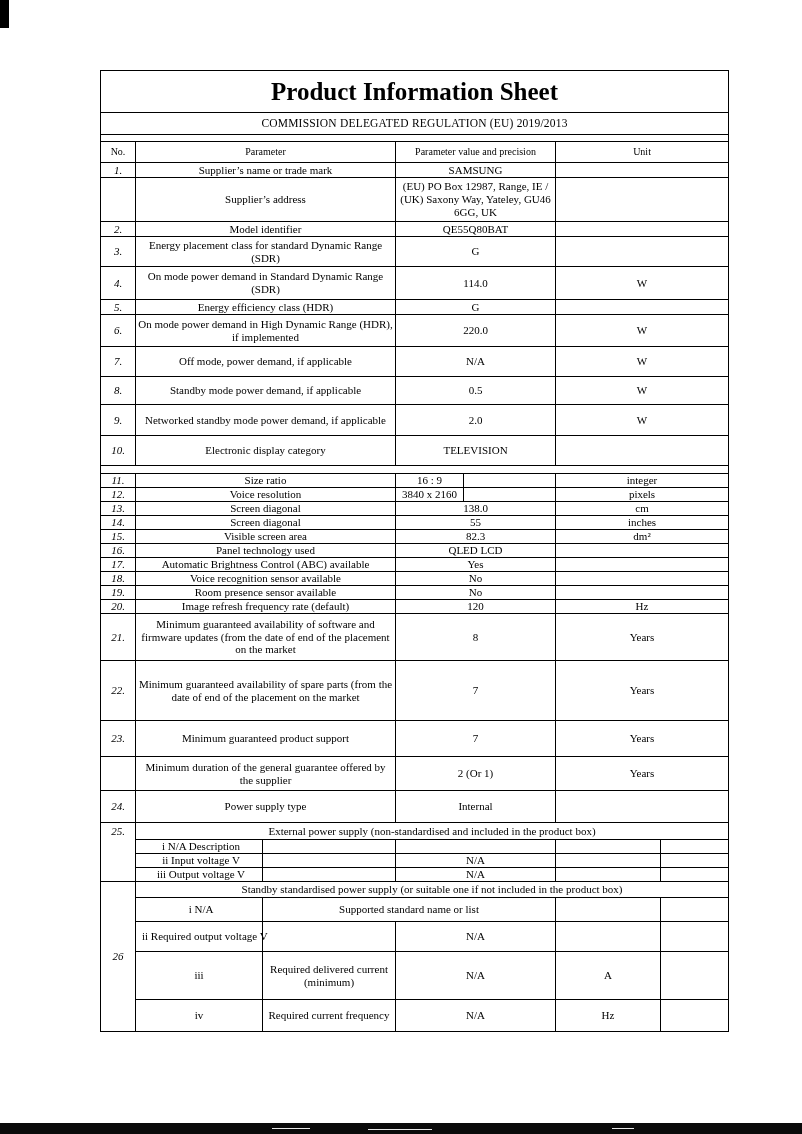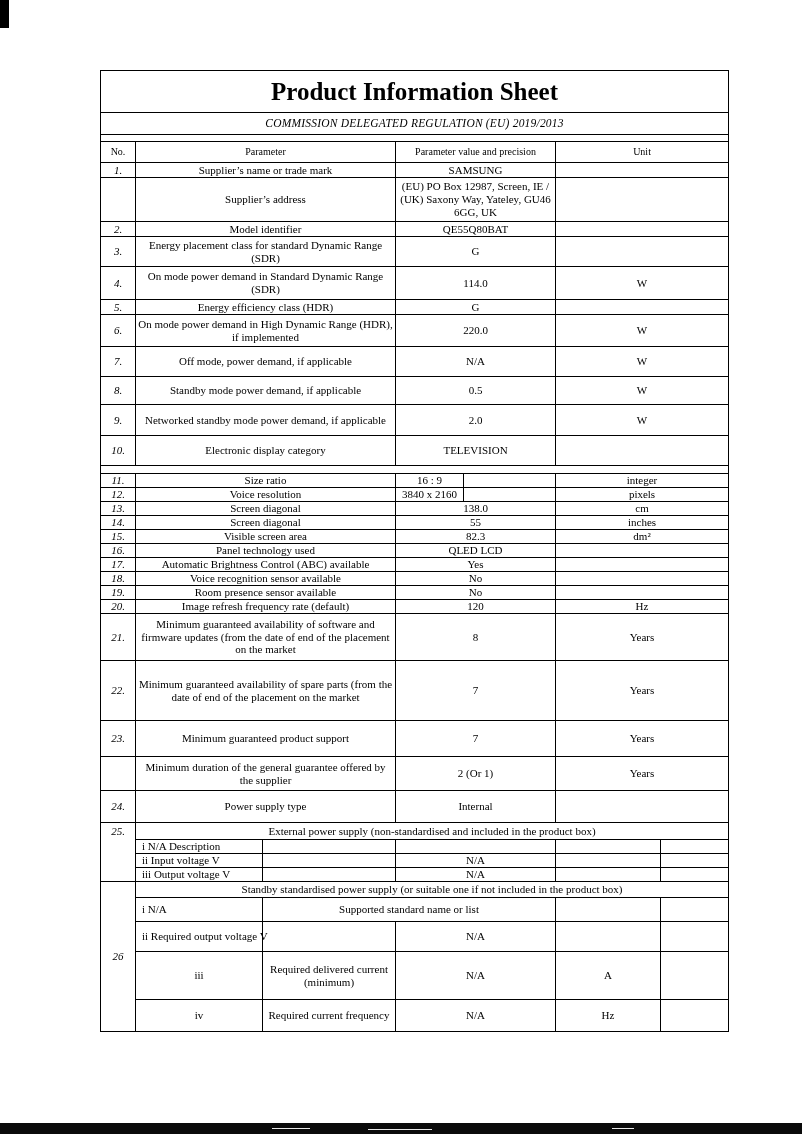--- a/index.html
+++ b/index.html
@@ -10,25 +10,25 @@
   }
   .sheet{position:absolute;left:100px;top:70px;width:629px;}
   table{border-collapse:collapse;width:628px;table-layout:fixed;}
   td{
     border:1px solid #000;
     font-size:11px;line-height:1.18;
     text-align:center;vertical-align:middle;
     padding:0 2px;overflow:visible;
   }
   td.title{font-size:25px;font-weight:bold;padding:4px 0;}
-  td.subtitle{font-size:11.5px;letter-spacing:.2px;font-style:italic;}
+  td.subtitle{font-size:11.5px;letter-spacing:.2px;}
   td.colhead{font-size:10px;text-align:center;}
   td.no{font-style:italic;}
   td.topalign{vertical-align:top;padding-top:2px;}
-  td.left{text-align:left;padding-left:6px;white-space:nowrap;}
+  td.left{text-align:center;padding-left:6px;white-space:nowrap;}
   td.relcell{position:relative;padding:0;}
   td.innersplit::after{
     content:"";position:absolute;left:67px;top:-1px;bottom:-1px;width:0;
     border-left:1px solid #000;
   }
   .narrow{width:67px;text-align:center;}
   
   .corner-mark{position:absolute;left:0;top:0;width:9px;height:28px;background:#000;}
   .bottom-bar{position:absolute;left:0;bottom:0;width:802px;height:11px;background:#0a0a0a;}
   .bottom-bar .dash{position:absolute;background:#e8e8e8;height:1px;}
@@ -71,21 +71,21 @@
 
   <tr style="height:15px">
           <td class="no">1.</td>
           <td colspan="2">Supplier’s name or trade mark</td>
           <td>SAMSUNG</td>
           <td colspan="2"></td>
         </tr>
   <tr style="height:44px">
           <td class="no"></td>
           <td colspan="2">Supplier’s address</td>
-          <td>(EU) PO Box 12987, Screen, IE / (UK) Saxony Way, Yateley, GU46 6GG, UK</td>
+          <td>(EU) PO Box 12987, Range, IE / (UK) Saxony Way, Yateley, GU46 6GG, UK</td>
           <td colspan="2"></td>
         </tr>
   <tr style="height:15px">
           <td class="no">2.</td>
           <td colspan="2">Model identifier</td>
           <td>QE55Q80BAT</td>
           <td colspan="2"></td>
         </tr>
   <tr style="height:30px">
           <td class="no">3.</td>

